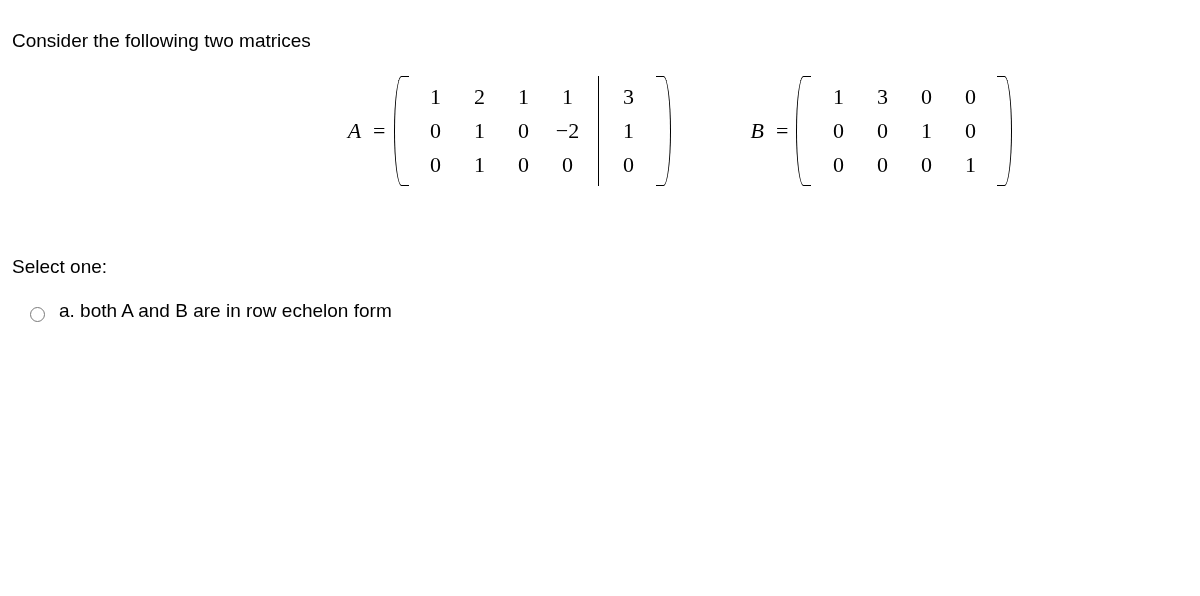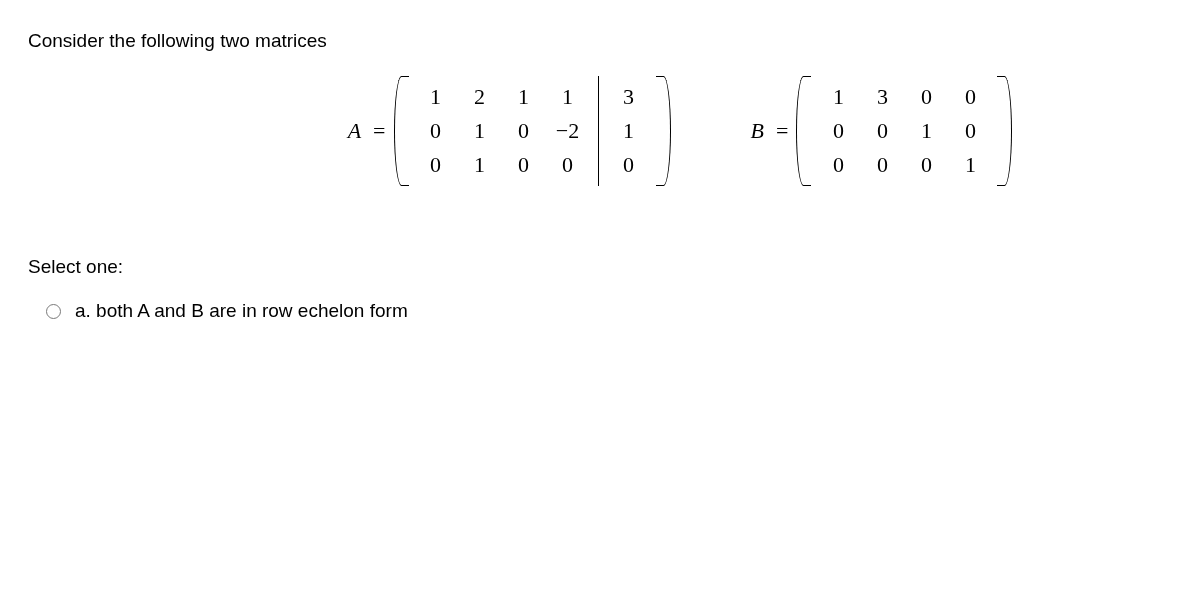--- a/index.html
+++ b/index.html
@@ -7,21 +7,21 @@
     padding: 0;
     font-family: "Segoe UI", Arial, sans-serif;
     font-size: 19px;
     color: #000;
     background: #fff;
     width: 1200px;
     height: 596px;
     box-sizing: border-box;
   }
   .container {
-    padding: 30px 28px;
+    padding: 30px 12px;
   }
   .question-text {
     margin-bottom: 24px;
   }
   .matrices-row {
     display: flex;
     justify-content: center;
     gap: 80px;
     font-family: "Cambria Math", "Times New Roman", serif;
     font-size: 22px;
@@ -82,21 +82,21 @@
   .matrix-grid.a-aug { grid-template-columns: auto; }
   .matrix-grid.b-main { grid-template-columns: repeat(4, auto); }
   .select-one {
     margin-bottom: 22px;
   }
   .options {
     padding-left: 18px;
   }
   .option-row {
     display: flex;
-    align-items: center;
+    align-items: flex-end;
     gap: 14px;
     margin-bottom: 14px;
   }
   .radio {
     width: 15px;
     height: 15px;
     border: 1.5px solid #7a7a7a;
     border-radius: 50%;
     flex-shrink: 0;
     box-sizing: border-box;

